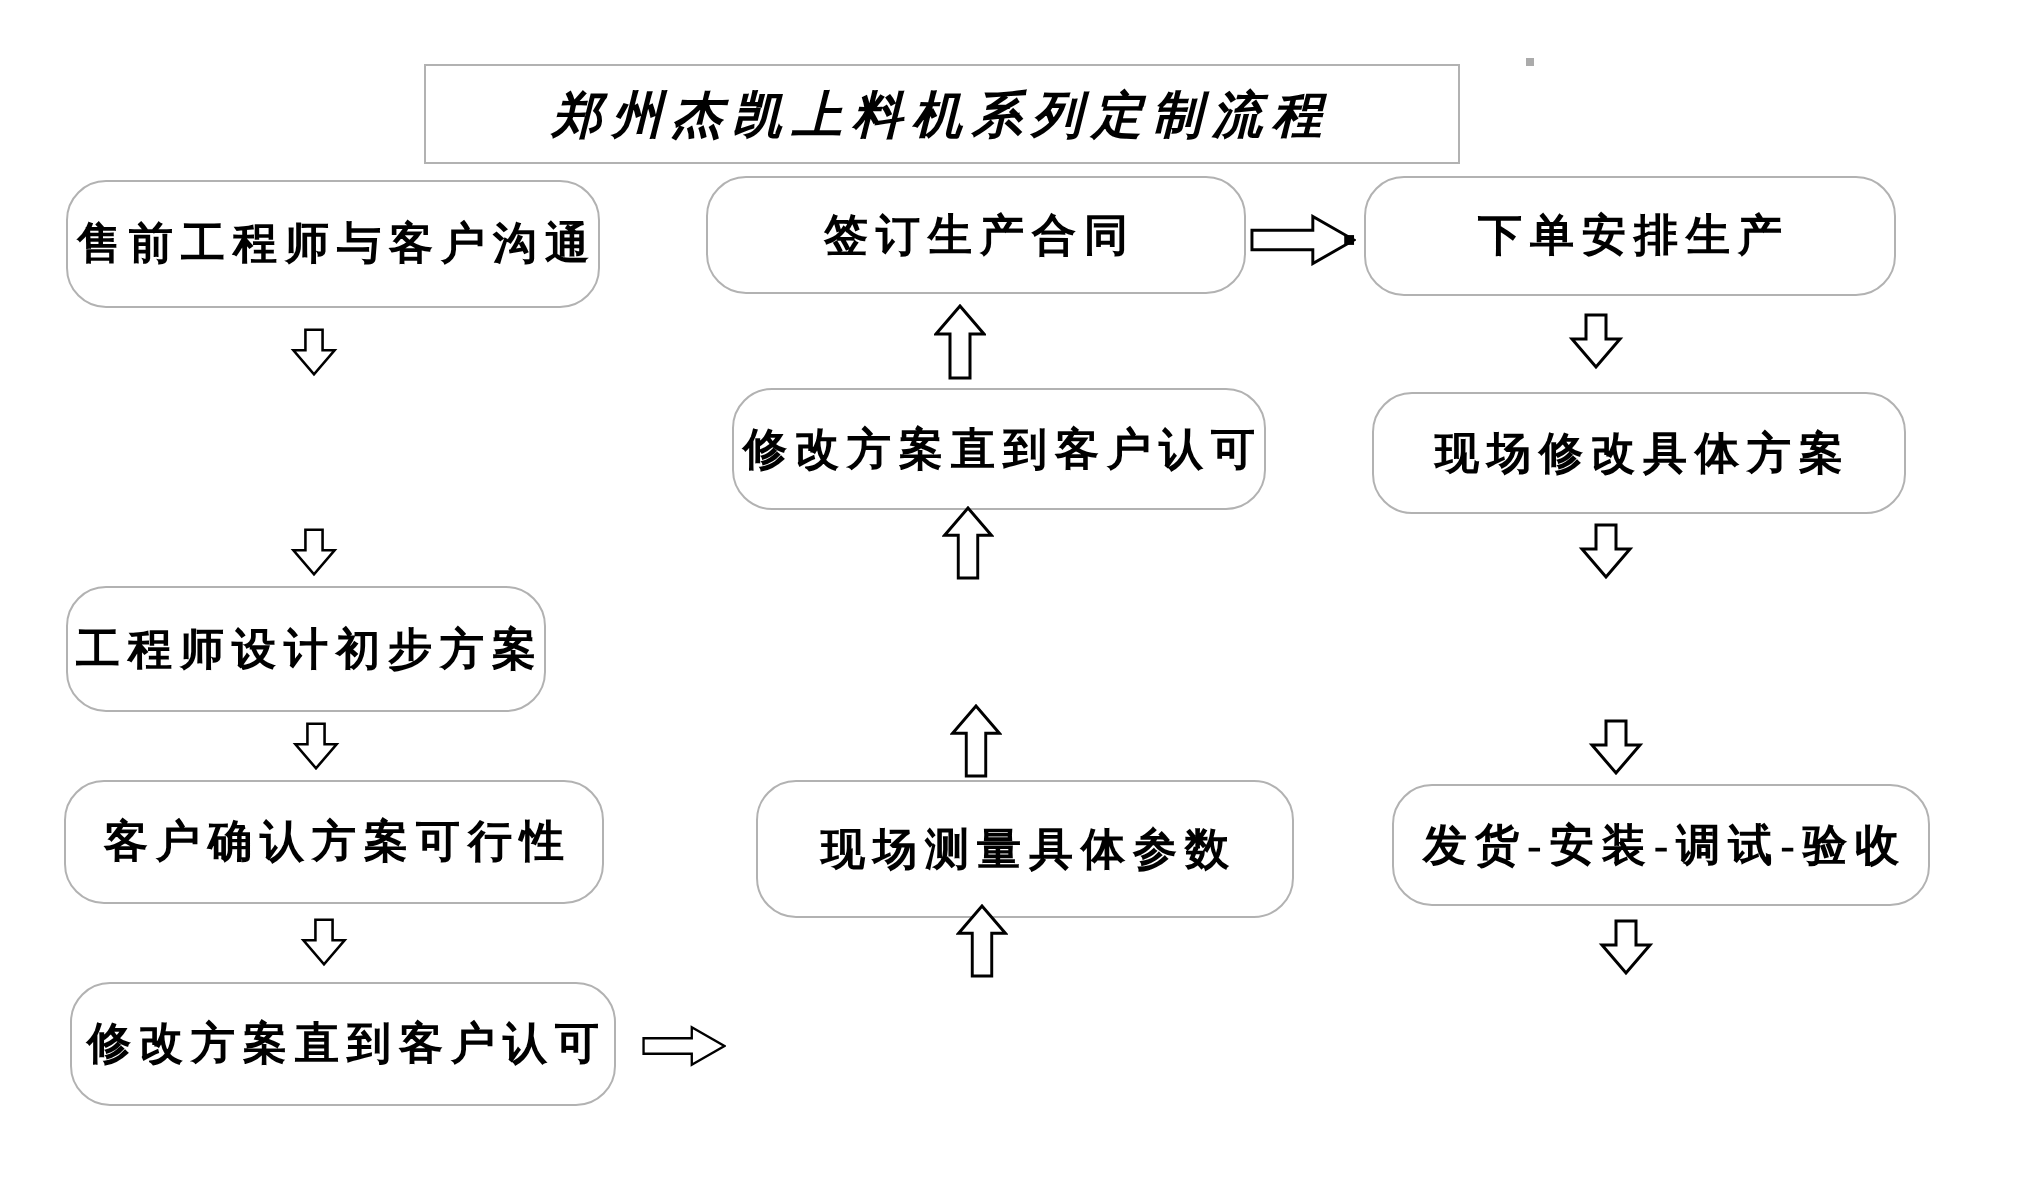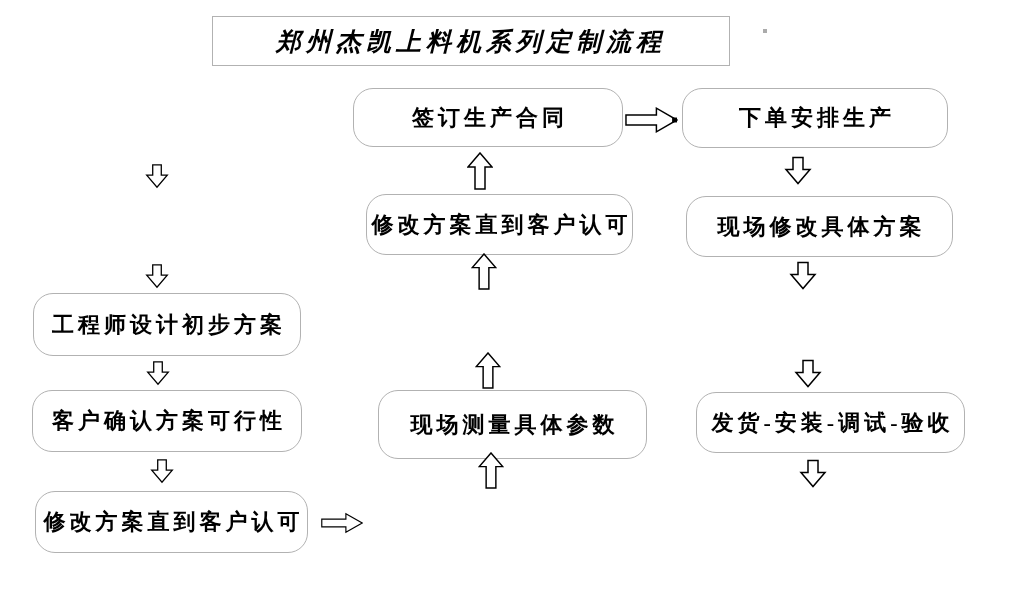--- a/index.html
+++ b/index.html
@@ -5,21 +5,21 @@
   html,body{margin:0;padding:0;background:#ffffff;}
   #canvas{
     position:relative;
     width:1012px;height:600px;
     background:#ffffff;
     font-family:"Liberation Serif","DejaVu Serif",serif;
     overflow:hidden;
   }
   .title-box{
     position:absolute;
-    left:212px;top:16px;width:518px;height:50px;
+    left:212px;top:32px;width:518px;height:50px;
     border:1px solid #b2b2b2;
     display:flex;align-items:center;justify-content:center;
     font-size:25px;font-weight:bold;font-style:italic;
     letter-spacing:5px;color:#000;background:#fff;
     box-sizing:border-box;
   }
   .node{
     position:absolute;
     border:1px solid #b2b2b2;
     border-radius:20px;
@@ -37,21 +37,22 @@
   }
 </style>
 </head>
 <body>
 
 <div id="canvas">
 
   <div class="title-box">郑州杰凯上料机系列定制流程</div>
   <div class="artifact"></div>
 
-  <div class="node" style="left:33px;top:293px;width:268px;height:63px">工程师设计初步方案</div>
+  <div class="node" style="left:33px;top:90px;width:267px;height:64px">售前工程师与客户沟通</div>
+  <div class="node" style="left:33px;top:293px;width:240px;height:63px">工程师设计初步方案</div>
   <div class="node" style="left:32px;top:390px;width:270px;height:62px">客户确认方案可行性</div>
   <div class="node" style="left:35px;top:491px;width:273px;height:62px">修改方案直到客户认可</div>
 
   <div class="node" style="left:353px;top:88px;width:270px;height:59px">签订生产合同</div>
   <div class="node" style="left:366px;top:194px;width:267px;height:61px">修改方案直到客户认可</div>
   <div class="node" style="left:378px;top:390px;width:269px;height:69px">现场测量具体参数</div>
 
   <div class="node" style="left:682px;top:88px;width:266px;height:60px">下单安排生产</div>
   <div class="node" style="left:686px;top:196px;width:267px;height:61px">现场修改具体方案</div>
   <div class="node" style="left:696px;top:392px;width:269px;height:61px">发货-安装-调试-验收</div>

